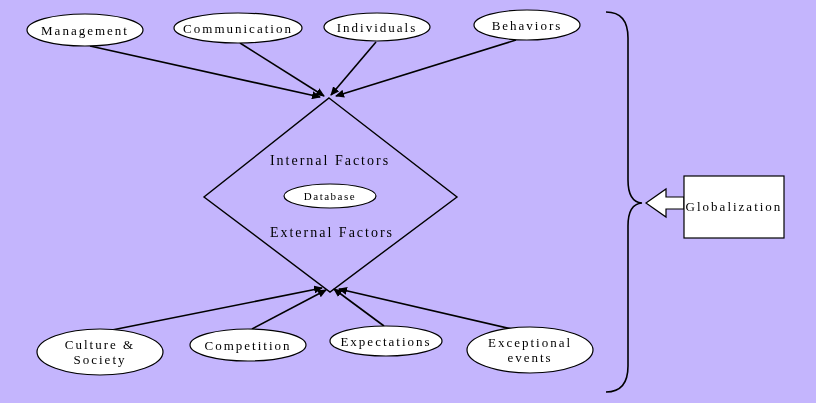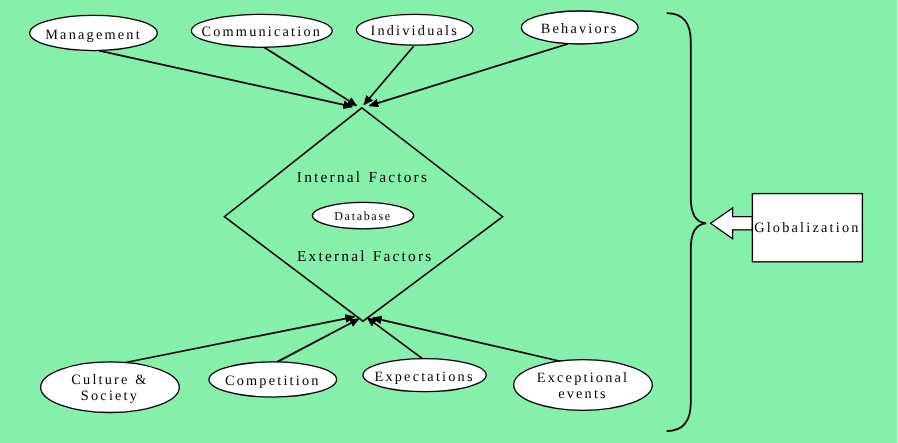--- a/index.html
+++ b/index.html
@@ -4,21 +4,21 @@
 <style>
   html, body {
     margin: 0;
     padding: 0;
     background: #ffffff;
   }
   .canvas {
     position: relative;
     width: 816px;
     height: 403px;
-    background: #86efac;
+    background: #c4b5fd;
     overflow: hidden;
   }
   svg {
     display: block;
     font-family: "Liberation Serif", serif;
   }
   .node-label {
     font-size: 13px;
     letter-spacing: 2px;
     fill: #000000;

